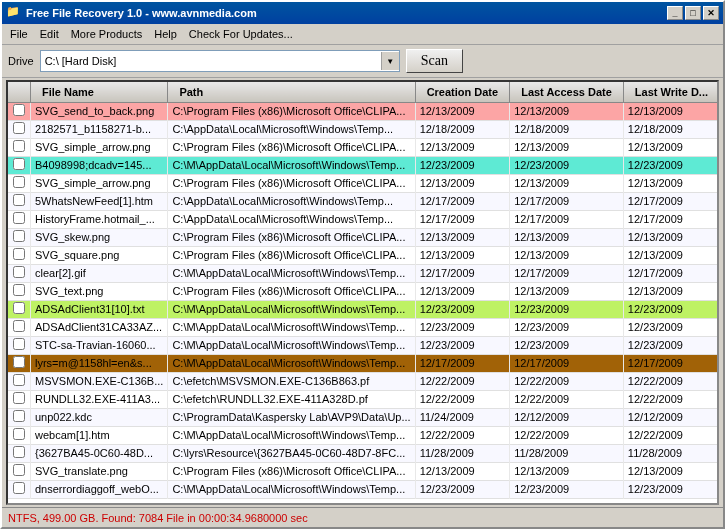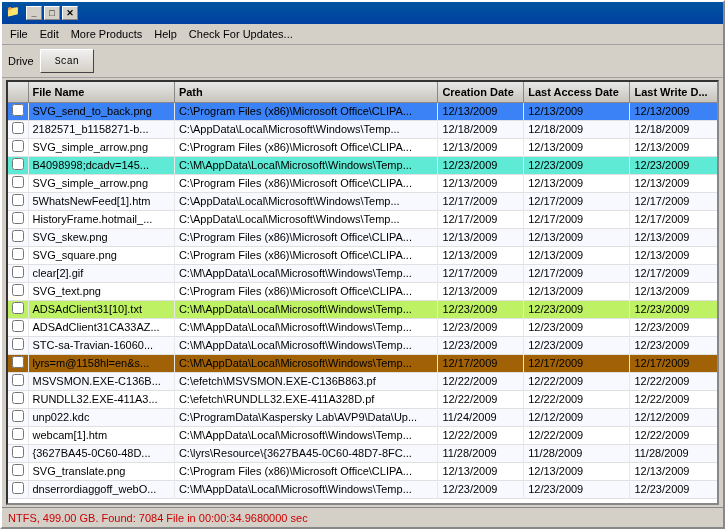--- a/index.html
+++ b/index.html
@@ -104,23 +104,23 @@
     }
     .scan-btn {
       height: 24px;
       padding: 0 14px;
       background: linear-gradient(to bottom, #f0f0f0, #d4d0c8);
       border: 1px solid #888;
       border-top-color: #fff;
       border-left-color: #fff;
       border-bottom-color: #444;
       border-right-color: #444;
-      font-size: 10px;
-      cursor: pointer;
-      font-family: Liberation Mono, monospace;
+      font-size: 14px;
+      cursor: pointer;
+      font-family: Liberation Serif, serif;
     }
     .table-container {
       flex: 1;
       overflow-y: auto;
       overflow-x: auto;
       border: 2px inset #888;
       margin: 2px 4px;
       background: white;
       height: calc(100% - 130px);
     }
@@ -128,21 +128,21 @@
       width: 100%;
       border-collapse: collapse;
       min-width: 700px;
     }
     thead tr {
       background: #d4d0c8;
       border-bottom: 1px solid #888;
     }
     thead th {
       text-align: left;
-      padding: 2px 4px;
+      padding: 2px 11px;
       font-size: 11px;
       font-weight: bold;
       border-right: 1px solid #888;
       white-space: nowrap;
       cursor: pointer;
       background: linear-gradient(to bottom, #e8e8e8, #c8c4bc);
       height: 20px;
       position: sticky;
       top: 0;
       z-index: 1;
@@ -194,54 +194,59 @@
       background: #d4d0c8;
     }
   </style>
 </head>
 <body>
 
 <div class="window">
 
   <div class="title-bar">
     <span class="title-bar-icon">📁</span>
+    <span class="title-bar-text">Free File Recovery 1.0  -  www.avnmedia.com</span>
     <div class="title-bar-buttons">
       <button class="title-btn">_</button>
       <button class="title-btn">□</button>
       <button class="title-btn">✕</button>
     </div>
   </div>
 
   <div class="menu-bar">
   <span class="menu-item">File</span>
       <span class="menu-item">Edit</span>
       <span class="menu-item">More Products</span>
       <span class="menu-item">Help</span>
       <span class="menu-item">Check For Updates...</span>
     </div>
 
   <div class="toolbar">
     <span class="toolbar-label">Drive</span>
+    <div class="drive-combo">
+      <span class="drive-combo-text">C:\ [Hard Disk]</span>
+      <span class="drive-combo-arrow">▼</span>
+    </div>
     <button class="scan-btn">Scan</button>
   </div>
 
   <div class="table-container">
     <table>
       <thead>
         <tr>
           <th style="width:20px;"></th>
           <th>File Name</th>
           <th>Path</th>
           <th>Creation Date</th>
           <th>Last Access Date</th>
           <th>Last Write D...</th>
         </tr>
       </thead>
       <tbody id="table-body">
-      <tr style="background: #3b82f6; padding-left: 17px;">
+      <tr style="background: #fca5a5; padding-left: 17px;">
             <td class="checkbox-cell"><input type="checkbox" class="row-checkbox" style=""></td>
             <td>SVG_send_to_back.png</td>
             <td>C:\Program Files (x86)\Microsoft Office\CLIPA...</td>
             <td>12/13/2009</td>
             <td>12/13/2009</td>
             <td>12/13/2009</td>
           </tr>
           <tr style="background: rgb(248, 248, 255);">
             <td class="checkbox-cell"><input type="checkbox" class="row-checkbox" style=""></td>
             <td>2182571_b1158271-b...</td>

